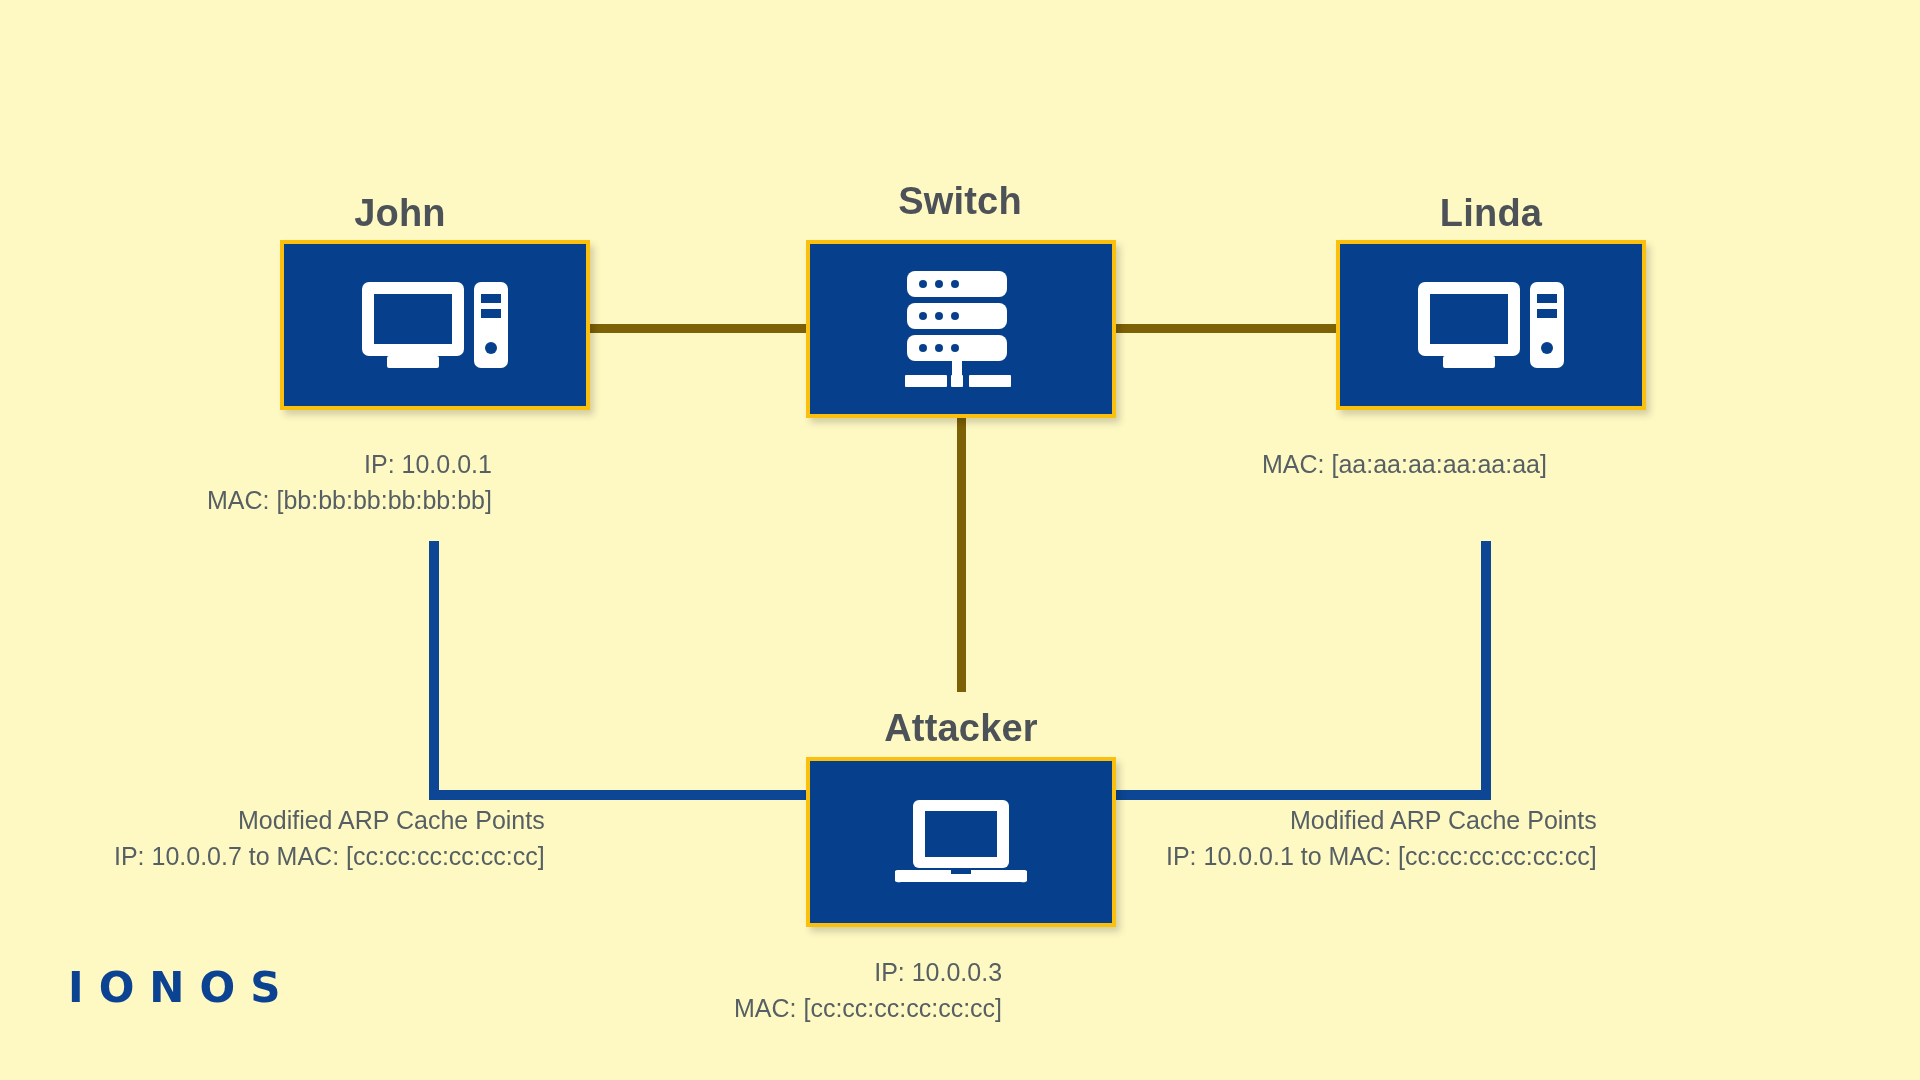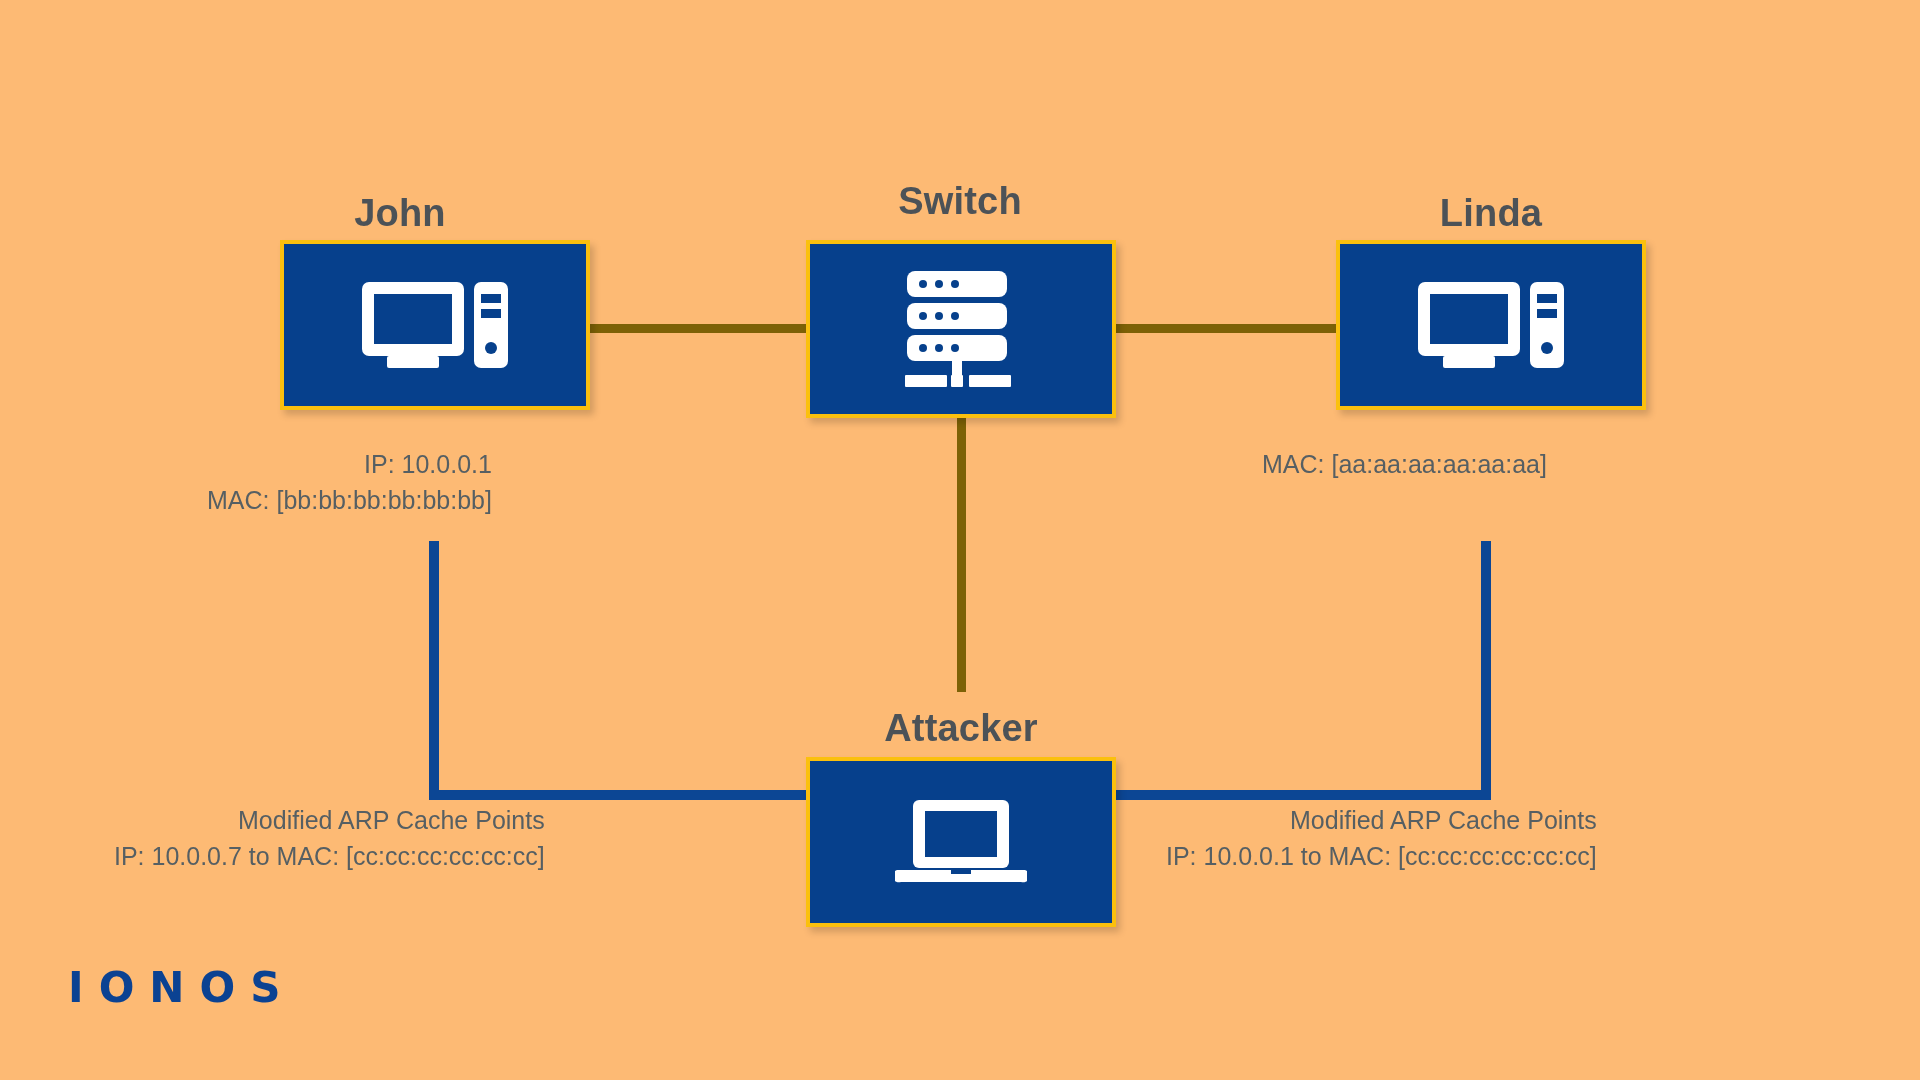--- a/index.html
+++ b/index.html
@@ -11,21 +11,21 @@
     width: 1920px;
     height: 1080px;
     background: #f7f7f7;
     font-family: "Liberation Sans", sans-serif;
     overflow: hidden;
   }
   #stage {
     position: relative;
     width: 1920px;
     height: 1080px;
-    background: #fdba74;
+    background: #fef9c3;
     text-decoration: underline;
   }
 
   
   .line {
     position: absolute;
   }
   .line-olive { background: #7d6106; }
   .line-blue  { background: #0c4694; }
 
@@ -182,20 +182,24 @@
 
         <rect x="18" y="0" width="96" height="68" rx="6" ry="6"></rect>
         <rect x="30" y="11" width="72" height="46" fill="#06408c"></rect>
 
         <path d="M2 70 h128 a4 4 0 0 1 -4 12 H6 a4 4 0 0 1 -4 -12 z"></path>
         <rect x="56" y="68" width="20" height="6" fill="#06408c"></rect>
       </svg>
     </span>
   </div>
 
+  <div class="info" style="left:734px; top:955px;">
+    <span class="ln">IP: 10.0.0.3</span>
+    <span class="ln">MAC: [cc:cc:cc:cc:cc:cc]</span>
+  </div>
 
   <div class="info" style="left:114px; top:803px;">
     <span class="ln">Modified ARP Cache Points</span>
     <span class="ln">IP: 10.0.0.7 to MAC: [cc:cc:cc:cc:cc:cc]</span>
   </div>
 
   <div class="info" style="left:1166px; top:803px;">
     <span class="ln">Modified ARP Cache Points</span>
     <span class="ln">IP: 10.0.0.1 to MAC: [cc:cc:cc:cc:cc:cc]</span>
   </div>

